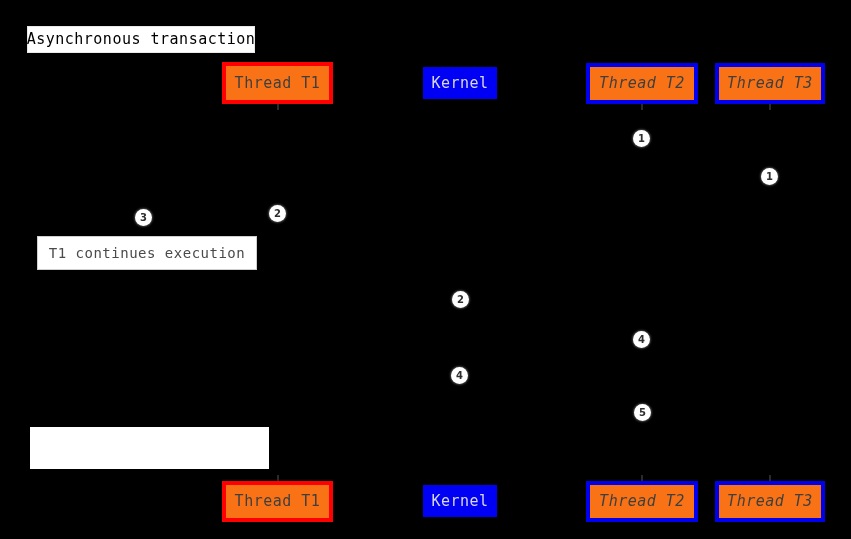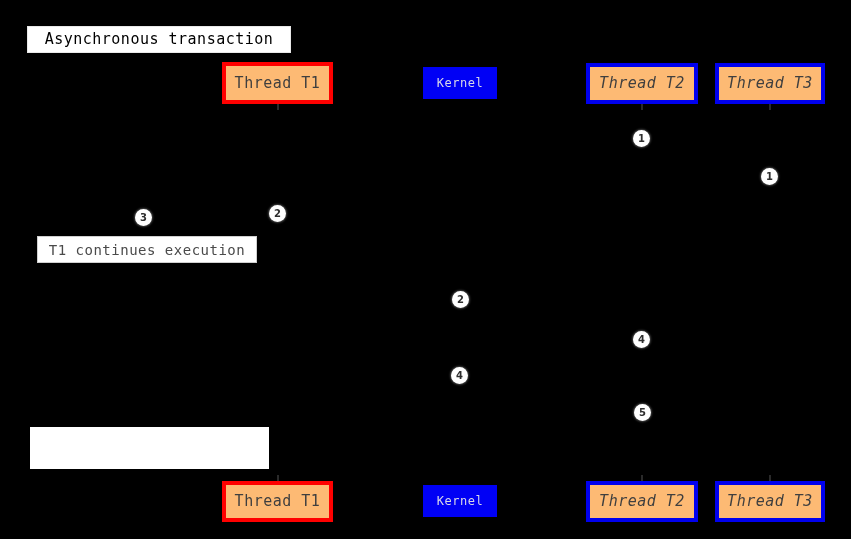--- a/index.html
+++ b/index.html
@@ -48,34 +48,34 @@
   }
 
   
   .blank-box {
     background: #ffffff;
     border: none;
   }
 
   
   .head {
-    background: #fdba74;
+    background: #f97316;
     color: #3f3f3f;
     font-size: 15px;
     letter-spacing: 0.5px;
   }
   .head.red   { border: 4px solid #ff0000; }
   .head.blue  { border: 4px solid #0000ee; font-style: italic; }
 
   
   .head-solid {
     background: #0000f5;
     color: #d8d8e8;
     border: none;
-    font-size: 12px;
+    font-size: 15px;
     letter-spacing: 0.5px;
   }
 
   
   .stub {
     position: absolute;
     width: 2px;
     background: #2a2a2a;
   }
 
@@ -95,42 +95,42 @@
     justify-content: center;
     box-shadow: 0 0 2px 1px rgba(255,255,255,0.28);
     line-height: 1;
   }
 </style>
 </head>
 <body>
 
 <div id="canvas">
 
-  <div class="node title-box" style="left:27px; top:26px; width:264px; height:27px;">Asynchronous transaction</div>
+  <div class="node title-box" style="left:27px; top:26px; width:228px; height:27px;">Asynchronous transaction</div>
 
   <div class="node head red" style="left:222px; top:62px; width:111px; height:42px;">Thread T1</div>
   <div class="stub" style="left:277px; top:104px; height:6px;"></div>
 
   <div class="node head-solid" style="left:423px; top:67px; width:74px; height:32px;">Kernel</div>
 
   <div class="node head blue" style="left:586px; top:63px; width:112px; height:41px;">Thread T2</div>
   <div class="stub" style="left:641px; top:104px; height:6px;"></div>
 
   <div class="node head blue" style="left:715px; top:63px; width:110px; height:41px;">Thread T3</div>
   <div class="stub" style="left:769px; top:104px; height:6px;"></div>
 
   <div class="badge" style="left:633px; top:130px;">1</div>
 
   <div class="badge" style="left:761px; top:168px;">1</div>
 
   <div class="badge" style="left:269px; top:205px;">2</div>
 
   <div class="badge" style="left:135px; top:209px;">3</div>
 
-  <div class="node note-box" style="left:37px; top:236px; width:220px; height:27px;">T1 continues execution</div>
+  <div class="node note-box" style="left:37px; top:236px; width:220px; height:34px;">T1 continues execution</div>
 
   <div class="badge" style="left:452px; top:291px;">2</div>
 
   <div class="badge" style="left:633px; top:331px;">4</div>
 
   <div class="badge" style="left:451px; top:367px;">4</div>
 
   <div class="badge" style="left:634px; top:404px;">5</div>
 
   <div class="node blank-box" style="left:30px; top:427px; width:239px; height:42px;"></div>

